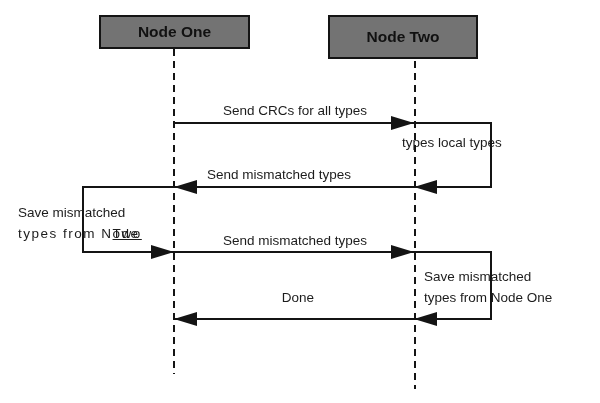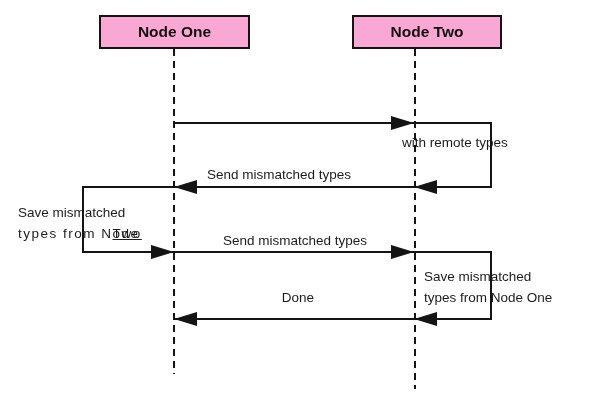--- a/index.html
+++ b/index.html
@@ -1,21 +1,21 @@
 <!DOCTYPE html>
 <html><head>
 <meta charset="utf-8">
 <style>
   html,body{margin:0;padding:0;background:#fff;}
   #canvas{
     position:relative;width:600px;height:403px;background:#ffffff;overflow:hidden;
     font-family:"Liberation Sans","DejaVu Sans",sans-serif;color:#1c1c1c;
   }
   .actor{
-    position:absolute;box-sizing:border-box;border:2px solid #141414;background:#f9a8d4;
+    position:absolute;box-sizing:border-box;border:2px solid #141414;background:#737373;
     display:flex;align-items:center;justify-content:center;
     font-size:15.5px;font-weight:bold;color:#111;
   }
   .lifeline{
     position:absolute;width:2px;
     background:repeating-linear-gradient(to bottom,#141414 0px,#141414 7px,transparent 7px,transparent 12px);
   }
   .hline{position:absolute;height:0;border-top:2px solid #141414;}
   .vline{position:absolute;width:0;border-left:2px solid #141414;}
   .arr{position:absolute;width:0;height:0;border-top:7px solid transparent;border-bottom:7px solid transparent;}
@@ -31,21 +31,21 @@
 <body>
 
 <div id="canvas">
 
   <div class="lifeline" style="left:173px;top:49px;height:325px"></div>
   <div class="lifeline" style="left:414px;top:49px;height:340px"></div>
 
   <div class="actor" style="left:99px;top:15px;width:151px;height:34px">
     <span>Node One</span>
   </div>
-  <div class="actor" style="left:352px;top:15px;width:150px;height:34px">
+  <div class="actor" style="left:328px;top:15px;width:150px;height:44px">
     <span>Node Two</span>
   </div>
 
   <div class="hline" style="left:174px;top:122px;width:318px"></div>
   <div class="vline" style="left:490px;top:122px;height:66px"></div>
 
   <div class="hline" style="left:82px;top:186px;width:410px"></div>
   <div class="vline" style="left:82px;top:186px;height:67px"></div>
 
   <div class="hline" style="left:82px;top:251px;width:410px"></div>
@@ -54,23 +54,24 @@
   <div class="hline" style="left:174px;top:318px;width:318px"></div>
 
   <div class="arr arr-r" style="left:391px;top:116px"></div>
   <div class="arr arr-l" style="left:414px;top:180px"></div>
   <div class="arr arr-l" style="left:174px;top:180px"></div>
   <div class="arr arr-r" style="left:151px;top:245px"></div>
   <div class="arr arr-r" style="left:391px;top:245px"></div>
   <div class="arr arr-l" style="left:414px;top:312px"></div>
   <div class="arr arr-l" style="left:174px;top:312px"></div>
 
+  <div class="msg" style="left:175px;top:103px;width:240px">Send CRCs for all types</div>
 
   <div class="note" style="left:402px;top:133px">
-    <div>with remote types</div>
+    <div>types local types</div>
   </div>
 
   <div class="msg" style="left:159px;top:167px;width:240px">Send mismatched types</div>
 
   <div class="note" style="left:18px;top:202px;line-height:21px">
     <div>Save mismatched</div>
     <div class="spaced"><span>types from N</span><span class="overlap"><span class="under">ode</span><span class="over">Two</span></span></div>
   </div>
 
   <div class="msg" style="left:175px;top:233px;width:240px">Send mismatched types</div>

